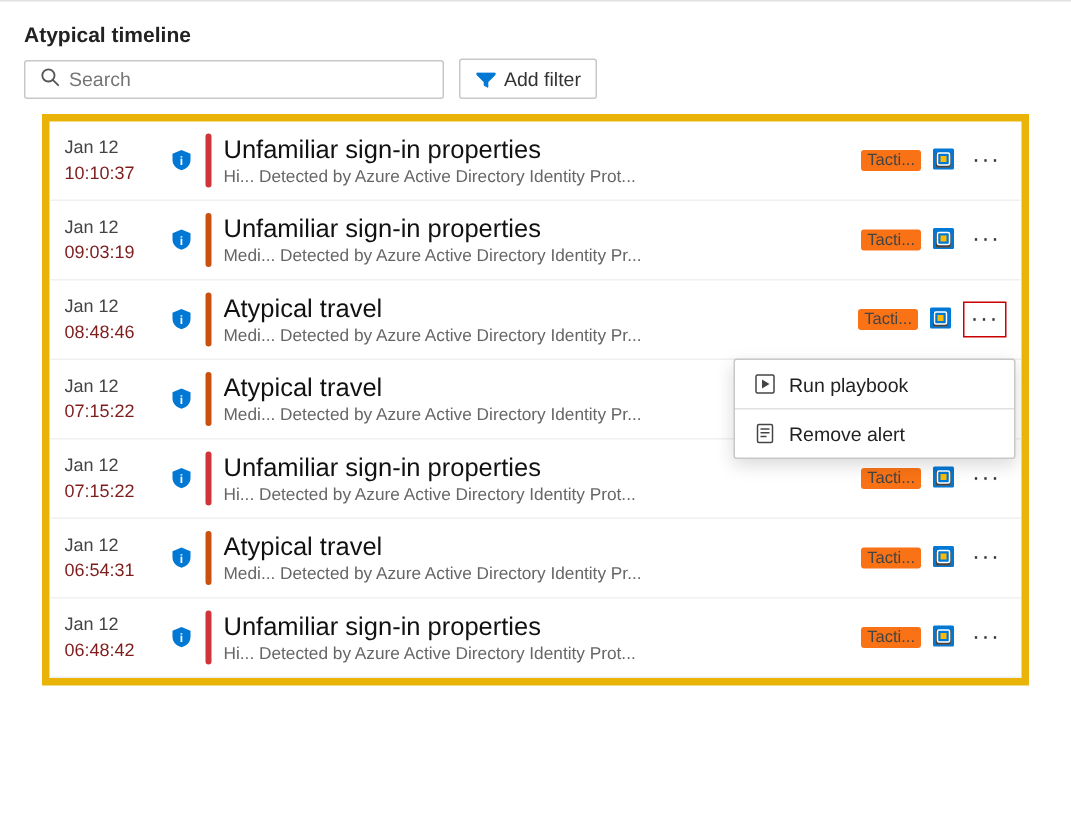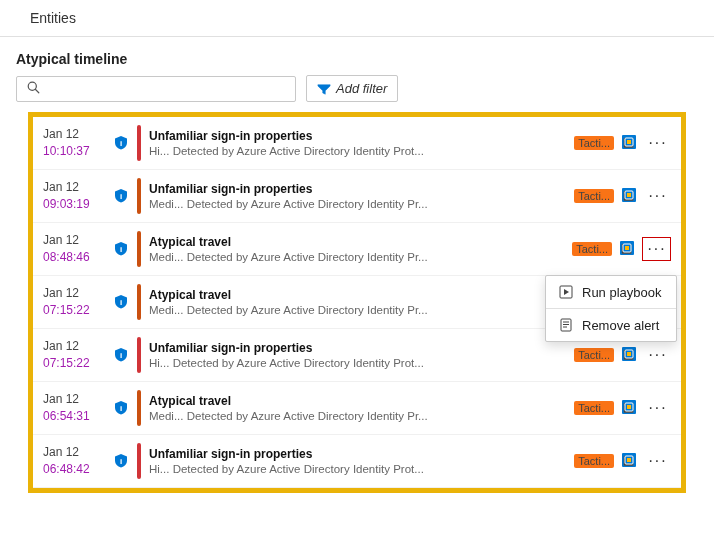--- a/index.html
+++ b/index.html
@@ -71,21 +71,20 @@
       display: flex;
       align-items: center;
       gap: 5px;
       padding: 5px 10px;
       border: 1px solid #c8c8c8;
       border-radius: 2px;
       background: #fff;
       cursor: pointer;
       font-size: 13px;
       color: #333;
-      font-style: italic;
     }
 
     
     .timeline-container {
       position: relative;
       overflow-y: auto;
       max-height: 420px;
       border: 5px solid #eab308;
       margin: 0 28px;
     }
@@ -104,21 +103,21 @@
     }
 
     .date-col {
       width: 62px;
       flex-shrink: 0;
       font-size: 12px;
       color: #444;
       line-height: 1.4;
     }
     .date-col .date { font-weight: 400; }
-    .date-col .time { color: #a21caf; }
+    .date-col .time { color: #7f1d1d; }
 
     .shield-icon {
       width: 20px;
       flex-shrink: 0;
       margin: 0 6px;
       display: flex;
       align-items: center;
       justify-content: center;
     }
 
@@ -130,22 +129,22 @@
       margin-right: 8px;
     }
     .severity-high { background: #d13438; }
     .severity-medium { background: #ca5010; }
 
     .incident-info {
       flex: 1;
       min-width: 0;
     }
     .incident-title {
-      font-weight: 700;
-      font-size: 12px;
+      font-weight: 400;
+      font-size: 17px;
       color: #111;
       white-space: nowrap;
       overflow: hidden;
       text-overflow: ellipsis;
     }
     .incident-sub {
       font-size: 11.5px;
       color: #666;
       white-space: nowrap;
       overflow: hidden;
@@ -188,51 +187,51 @@
     }
 
     
     .context-menu {
       position: absolute;
       right: 30px;
       background: #fff;
       border: 1px solid #c8c8c8;
       box-shadow: 0 4px 12px rgba(0,0,0,0.15);
       z-index: 100;
-      width: 132px;
+      width: 188px;
       border-radius: 2px;
     }
     .context-menu-item {
       display: flex;
       align-items: center;
       gap: 8px;
       padding: 8px 12px;
       cursor: pointer;
       font-size: 13px;
       color: #222;
     }
     .context-menu-divider { border-top: 1px solid #e0e0e0; }
   </style>
 </head>
 <body>
 
 <div class="tabs">
-  <div class="tab">Entities</div>
 </div>
 
 <div class="section-title">Atypical timeline</div>
 
 <div class="toolbar">
   <div class="search-box">
     <span class="search-icon-wrap">
       <svg width="13" height="13" viewBox="0 0 16 16" fill="#555">
         <circle cx="6.5" cy="6.5" r="5" stroke="#555" stroke-width="1.5" fill="none"></circle>
         <line x1="10.5" y1="10.5" x2="14.5" y2="14.5" stroke="#555" stroke-width="1.5" stroke-linecap="round"></line>
       </svg>
     </span>
+    <input type="text" placeholder="Search" style="">
   </div>
   <button class="add-filter-btn">
     <svg width="14" height="14" viewBox="0 0 16 16" fill="#0078d4">
       <path d="M1 3h14v1.5L9.5 10v4l-3-1.5V10L1 4.5V3z" stroke="#0078d4" stroke-width="0.5"></path>
     </svg>
     <span>Add filter</span>
   </button>
 </div>
 
 <div class="timeline-container" id="timeline">

